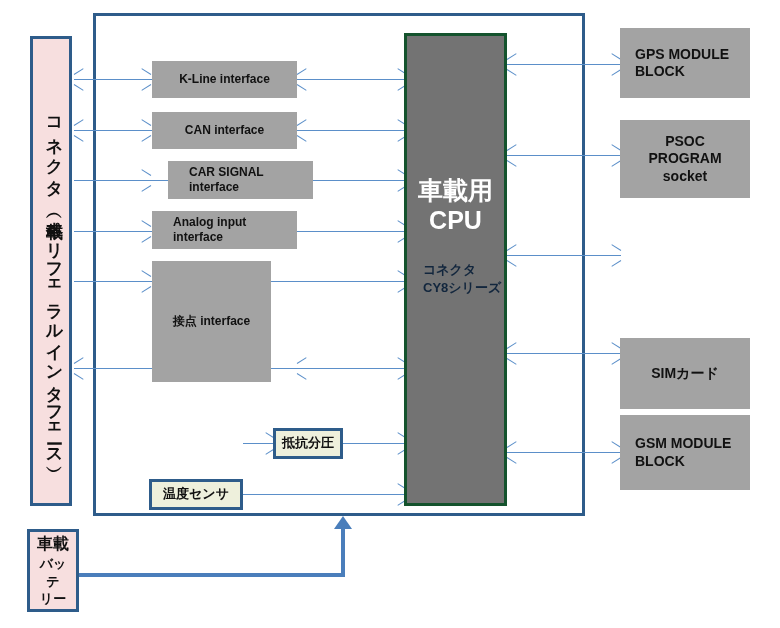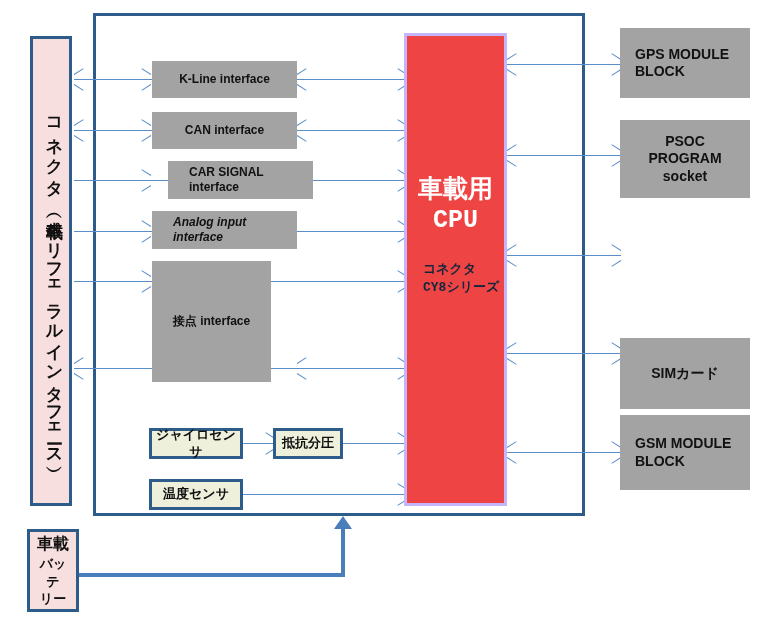--- a/index.html
+++ b/index.html
@@ -62,27 +62,26 @@
     background: #f7dfdf;
     border: 3px solid #2e5c8a;
     flex-direction: column;
     font-size: 13px;
     line-height: 1.35;
   }
   .battery .l1 { font-size: 16px; }
 
   
   .cpu {
-    background: #ef4444;
-    border: 3px solid #c4b5fd;
+    background: #737373;
+    border: 3px solid #14532d;
     flex-direction: column;
     justify-content: flex-start;
     align-items: center;
     z-index: 7;
-    font-family: Liberation Mono, monospace;
   }
   .cpu-title {
     color: #ffffff;
     font-size: 25px;
     font-weight: bold;
     line-height: 1.18;
     margin-top: 140px;
     text-align: center;
   }
   .cpu-sub {
@@ -169,31 +168,28 @@
   <div class="box iface" style="left:152px; top:112px; width:145px; height:37px;">
     <span class="lbl">CAN interface</span>
   </div>
 
   <div class="box iface" style="left:152px; top:161px; width:145px; height:38px; justify-content:flex-start; text-align:left;margin-left:16px;">
     <span class="lbl" style="white-space:pre-line; padding-left:18px;">CAR SIGNAL
 interface</span>
   </div>
 
   <div class="box iface" style="left:152px; top:211px; width:145px; height:38px; justify-content:flex-start; text-align:left;">
-    <span class="lbl" style="white-space:pre-line; padding-left:18px;font-style:italic;">Analog input
+    <span class="lbl" style="white-space:pre-line; padding-left:18px;">Analog input
 interface</span>
   </div>
 
   <div class="box iface" style="left:152px; top:261px; width:119px; height:121px;">
     <span class="lbl">接点  interface</span>
   </div>
 
-  <div class="box sensor" style="left:149px; top:428px; width:94px; height:31px;">
-    <span class="lbl">ジャイロセンサ</span>
-  </div>
 
   <div class="box sensor" style="left:273px; top:428px; width:70px; height:31px;">
     <span class="lbl">抵抗分圧</span>
   </div>
 
   <div class="box sensor" style="left:149px; top:479px; width:94px; height:31px;">
     <span class="lbl">温度センサ</span>
   </div>
 
   <div class="box cpu" style="left:404px; top:33px; width:103px; height:473px;">

